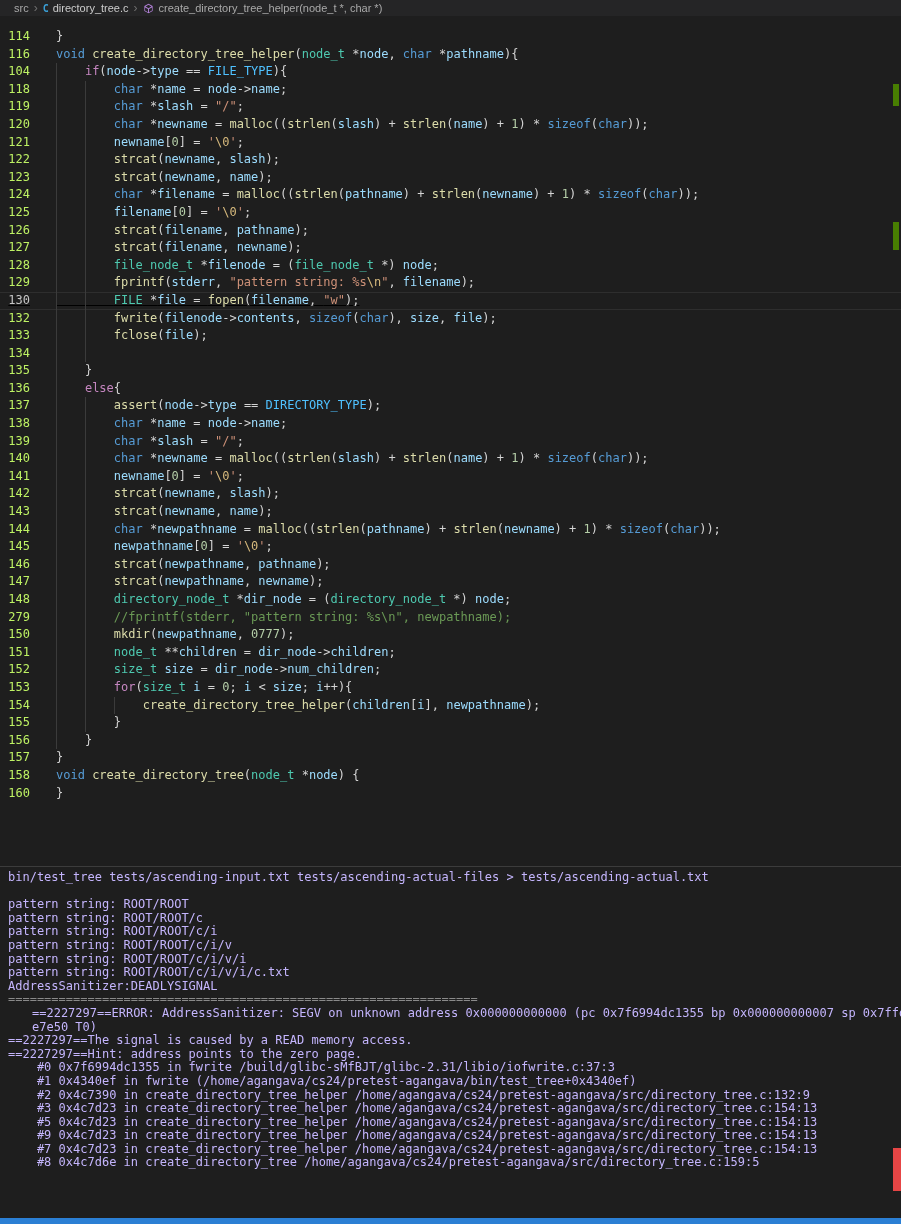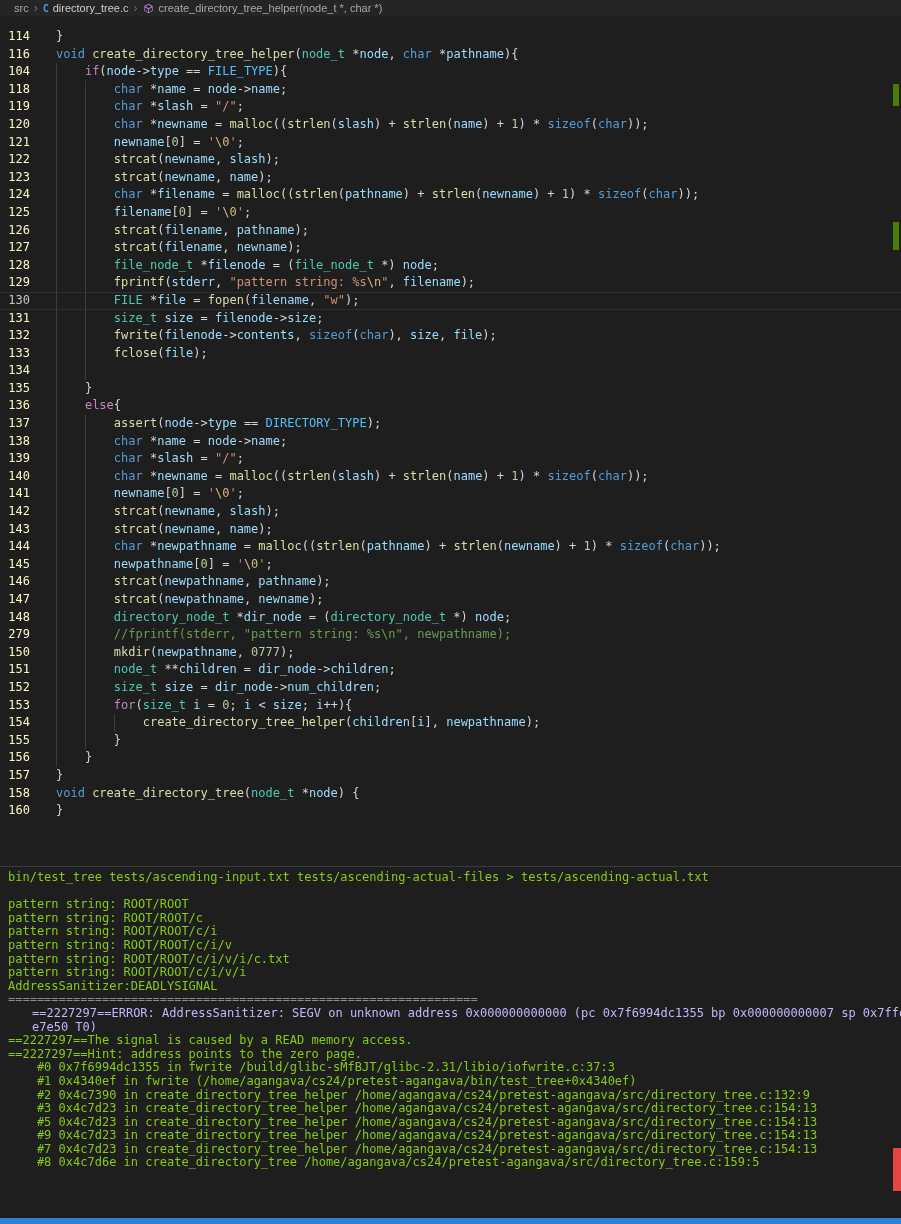--- a/index.html
+++ b/index.html
@@ -10,43 +10,43 @@
   .breadcrumb { height:16px; background:#252526; display:flex; align-items:center; padding-left:14px; gap:5px; font-family:"Liberation Sans", sans-serif; font-size:11px; color:#a9a9a9; }
   .crumb { cursor:pointer; white-space:nowrap; }
   .crumb-file { color:#cccccc; display:flex; align-items:center; gap:4px; }
   .crumb-sep { color:#6e6e6e; font-size:12px; line-height:10px; }
   .c-file-icon { color:#3a9fd6; font-weight:bold; font-size:10px; font-family:"DejaVu Sans Mono", monospace; }
   .method-icon svg { display:block; }
 
   
   .editor { position:relative; height:850px; background:#1e1e1e; font-size:12px; padding-top:12px; overflow:hidden; }
   .code-line { display:flex; height:17.6px; line-height:17.6px; position:relative; }
-  .ln { flex:none; width:30px; text-align:right; color:#fef9c3; font-size:12px; }
+  .ln { flex:none; width:30px; text-align:right; color:#bef264; font-size:12px; }
   .lc { margin-left:26px; white-space:pre; position:relative; flex:1; }
   .guide { position:absolute; top:0; bottom:0; width:1px; background:#3b3b3b; }
-  .code-line.current { box-shadow: inset 0 1px 0 #2e2e2e, inset 0 -1px 0 #2e2e2e; }
+  .code-line.current { box-shadow: inset 0 1px 0 #2e2e2e, inset 0 -1px 0 #2e2e2e; text-decoration: underline; }
   .code-line.current .ln { color:#c6c6c6; }
   .git-modified { position:absolute; left:38px; top:0; width:3px; height:100%; background:#1b81a8; }
 
   .tk-p{color:#d4d4d4} .tk-k{color:#569cd6} .tk-c{color:#c586c0} .tk-t{color:#4ec9b0}
   .tk-f{color:#dcdcaa} .tk-v{color:#9cdcfe} .tk-s{color:#ce9178} .tk-e{color:#d7ba7d}
   .tk-n{color:#b5cea8} .tk-C{color:#4fc1ff} .tk-m{color:#6a9955}
 
   .overview-ruler { position:absolute; right:2px; top:0; width:6px; height:100%; }
   .ov-mark { position:absolute; width:6px; background:#487e02; }
 
   
   .panel { height:352px; border-top:1px solid #3c3c3c; background:#1e1e1e; position:relative; overflow:hidden; }
   .panel-tabs { height:33px; display:flex; align-items:stretch; gap:20px; padding-left:12px; font-family:"Liberation Sans", sans-serif; font-size:11px; letter-spacing:0.4px; color:#969696; }
   .panel-tab { display:flex; align-items:center; gap:8px; cursor:pointer; border-bottom:1px solid transparent; }
   .panel-tab.active { color:#e7e7e7; border-bottom-color:#e7e7e7; }
   .badge { background:#4d4d4d; color:#cccccc; border-radius:9px; min-width:16px; height:16px; line-height:16px; text-align:center; font-size:9px; padding:0 4px; }
 
   .terminal { padding:4px 0 0 8px; font-size:12px; }
-  .term-line { height:13.6px; line-height:13.6px; white-space:pre; color:#84cc16; overflow:hidden; }
+  .term-line { height:13.6px; line-height:13.6px; white-space:pre; color:#c4b5fd; overflow:hidden; }
   .term-line.r { color:#c4b5fd;margin-left:24px; }
   .term-line.dim { color:#8a8a8a; }
   .term-scroll-mark { position:absolute; right:0; top:281px; width:8px; height:43px; background:#e64545; }
 
   .status-strip { height:6px; background:#2b7fd4; }
 </style>
 </head>
 <body>
 
 <div class="app">
@@ -127,24 +127,20 @@
         </div>
         <div class="code-line">
           <span class="ln">129</span>
           <span class="lc"><i class="guide" style="left: 0px;"></i><i class="guide" style="left: 28.8984px;"></i><span class="tk-p">        </span><span class="tk-f">fprintf</span><span class="tk-p">(</span><span class="tk-v">stderr</span><span class="tk-p">, </span><span class="tk-s">"pattern string: %s</span><span class="tk-e">\n</span><span class="tk-s">"</span><span class="tk-p">, </span><span class="tk-v">filename</span><span class="tk-p">);</span></span>
         </div>
         <div class="code-line current">
           <span class="ln">130</span>
           <span class="lc"><i class="guide" style="left: 0px;"></i><i class="guide" style="left: 28.8984px;"></i><span class="tk-p">        </span><span class="tk-t">FILE</span><span class="tk-p"> *</span><span class="tk-v">file</span><span class="tk-p"> = </span><span class="tk-f">fopen</span><span class="tk-p">(</span><span class="tk-v">filename</span><span class="tk-p">, </span><span class="tk-s">"w"</span><span class="tk-p">);</span></span>
         </div>
         <div class="code-line">
-          <span class="ln">131</span>
-          <span class="lc"><i class="guide" style="left: 0px;"></i><i class="guide" style="left: 28.8984px;"></i><span class="tk-p">        </span><span class="tk-t">size_t</span><span class="tk-p"> </span><span class="tk-v">size</span><span class="tk-p"> = </span><span class="tk-v">filenode</span><span class="tk-p">-&gt;</span><span class="tk-v">size</span><span class="tk-p">;</span></span>
-        </div>
-        <div class="code-line">
           <span class="ln">132</span>
           <span class="lc"><i class="guide" style="left: 0px;"></i><i class="guide" style="left: 28.8984px;"></i><span class="tk-p">        </span><span class="tk-f">fwrite</span><span class="tk-p">(</span><span class="tk-v">filenode</span><span class="tk-p">-&gt;</span><span class="tk-v">contents</span><span class="tk-p">, </span><span class="tk-k">sizeof</span><span class="tk-p">(</span><span class="tk-k">char</span><span class="tk-p">), </span><span class="tk-v">size</span><span class="tk-p">, </span><span class="tk-v">file</span><span class="tk-p">);</span></span>
         </div>
         <div class="code-line">
           <span class="ln">133</span>
           <span class="lc"><i class="guide" style="left: 0px;"></i><i class="guide" style="left: 28.8984px;"></i><span class="tk-p">        </span><span class="tk-f">fclose</span><span class="tk-p">(</span><span class="tk-v">file</span><span class="tk-p">);</span></span>
         </div>
         <div class="code-line">
           <span class="ln">134</span>
           <span class="lc"><i class="guide" style="left: 0px;"></i><i class="guide" style="left: 28.8984px;"></i></span>
@@ -257,22 +253,22 @@
   </div>
 
   <div class="panel">
     <div id="terminal" class="terminal">
         <div class="term-line">bin/test_tree tests/ascending-input.txt tests/ascending-actual-files &gt; tests/ascending-actual.txt</div>
         <div class="term-line"> </div>
         <div class="term-line">pattern string: ROOT/ROOT</div>
         <div class="term-line">pattern string: ROOT/ROOT/c</div>
         <div class="term-line">pattern string: ROOT/ROOT/c/i</div>
         <div class="term-line">pattern string: ROOT/ROOT/c/i/v</div>
+        <div class="term-line">pattern string: ROOT/ROOT/c/i/v/i</div>
         <div class="term-line">pattern string: ROOT/ROOT/c/i/v/i/c.txt</div>
-        <div class="term-line">pattern string: ROOT/ROOT/c/i/v/i</div>
         <div class="term-line">AddressSanitizer:DEADLYSIGNAL</div>
         <div class="term-line dim">=================================================================</div>
         <div class="term-line r">==2227297==ERROR: AddressSanitizer: SEGV on unknown address 0x000000000000 (pc 0x7f6994dc1355 bp 0x000000000007 sp 0x7ffdc76</div>
         <div class="term-line r">e7e50 T0)</div>
         <div class="term-line">==2227297==The signal is caused by a READ memory access.</div>
         <div class="term-line">==2227297==Hint: address points to the zero page.</div>
         <div class="term-line">    #0 0x7f6994dc1355 in fwrite /build/glibc-sMfBJT/glibc-2.31/libio/iofwrite.c:37:3</div>
         <div class="term-line">    #1 0x4340ef in fwrite (/home/agangava/cs24/pretest-agangava/bin/test_tree+0x4340ef)</div>
         <div class="term-line">    #2 0x4c7390 in create_directory_tree_helper /home/agangava/cs24/pretest-agangava/src/directory_tree.c:132:9</div>
         <div class="term-line">    #3 0x4c7d23 in create_directory_tree_helper /home/agangava/cs24/pretest-agangava/src/directory_tree.c:154:13</div>

